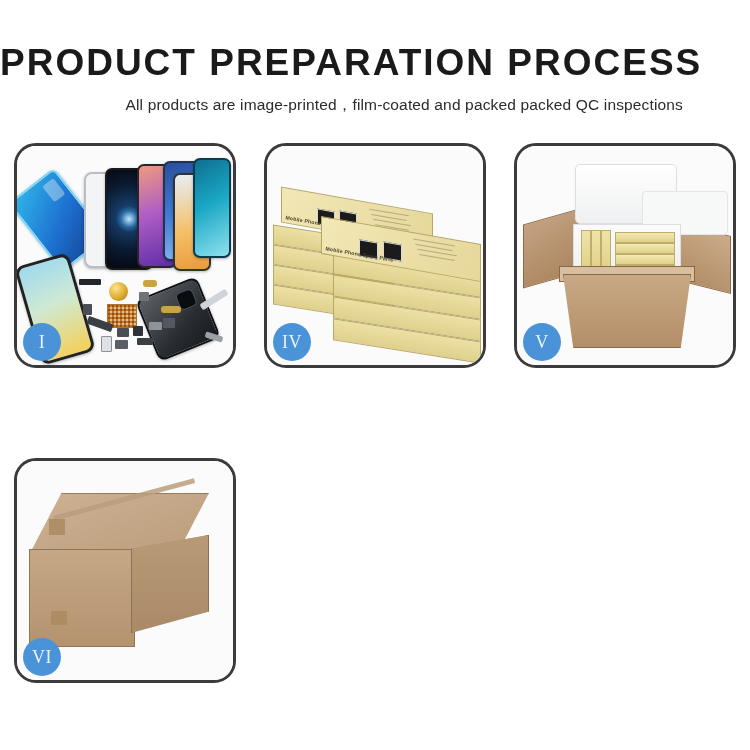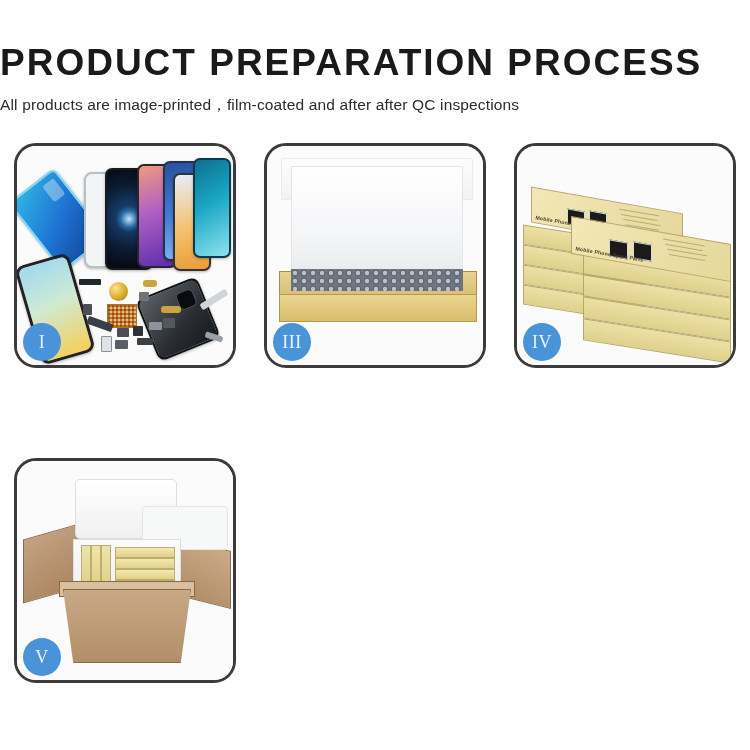--- a/index.html
+++ b/index.html
@@ -13,21 +13,21 @@
     font-family: "Liberation Sans", sans-serif;
     overflow: hidden;
     position: relative;
   }
 
   
   .header {
     position: absolute;
     left: 0; top: 0;
     width: 683px;
-    text-align: left;
+    text-align: right;
   }
   .title {
     margin: 0;
     padding-top: 44px;
     font-family: "Liberation Sans", sans-serif;
     font-size: 37px;
     font-weight: 700;
     letter-spacing: 2.0px;
     color: #1a1a1a;
     line-height: 1.05;
@@ -380,21 +380,21 @@
     background:#b99d7d; transform: rotate(-15deg); opacity:.85;
   }
   .p6 .tab1 { position:absolute; left:32px; top:58px; width:16px; height:16px; background:#a9885f; opacity:.8; }
   .p6 .tab2 { position:absolute; left:34px; top:150px; width:16px; height:14px; background:#a9885f; opacity:.75; }
 </style>
 </head>
 <body>
 
 <div class="header">
   <h1 class="title">PRODUCT PREPARATION PROCESS</h1>
-  <p class="subtitle">All products are image-printed，film-coated and after after QC inspections</p>
+  <p class="subtitle">All products are image-printed，film-coated and packed packed QC inspections</p>
 </div>
 
 <div class="grid">
 
   <div class="panel p1">
     <div class="panel-stage">
       <div class="stage">
         <div class="phone ph-back"></div>
         <div class="phone ph-glass"></div>
         <div class="phone ph-black"></div>
@@ -420,30 +420,20 @@
         <div class="bit l"></div>
         <div class="bit m"></div>
         <div class="tool"></div>
         <div class="tool2"></div>
       </div>
       <div class="badge">I</div>
     </div>
   </div>
 
 
-  <div class="panel p3">
-    <div class="panel-stage">
-      <div class="lid-back"></div>
-      <div class="lid"></div>
-      <div class="tray"></div>
-      <div class="tray-inner"></div>
-      <div class="tray-front"></div>
-      <div class="badge">III</div>
-    </div>
-  </div>
 
   <div class="panel p4">
     <div class="panel-stage">
       <div class="stack">
 
         <div class="kbox" style="left:0px; top:66px; width:118px; height:18px; transform:skewY(9deg);"></div>
         <div class="kbox" style="left:0px; top:86px; width:118px; height:18px; transform:skewY(9deg);"></div>
         <div class="kbox" style="left:0px; top:106px; width:118px; height:18px; transform:skewY(9deg);"></div>
         <div class="kbox" style="left:0px; top:126px; width:118px; height:18px; transform:skewY(9deg);"></div>
 
@@ -490,14 +480,25 @@
         <div class="gpack flat" style="top:13px;"></div>
         <div class="gpack flat" style="top:24px;"></div>
         <div class="gpack flat" style="top:35px;"></div>
       </div>
       <div class="carton-top"></div>
       <div class="carton"></div>
       <div class="badge">V</div>
     </div>
   </div>
 
+  <div class="panel p6">
+    <div class="panel-stage">
+      <div class="top"></div>
+      <div class="seam"></div>
+      <div class="front"></div>
+      <div class="side"></div>
+      <div class="tab1"></div>
+      <div class="tab2"></div>
+      <div class="badge">VI</div>
+    </div>
+  </div>
 
 </div>
 
 </body></html>

